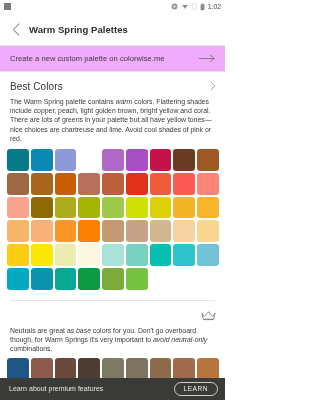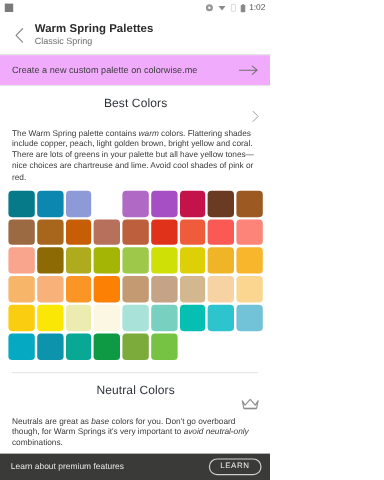--- a/index.html
+++ b/index.html
@@ -29,21 +29,21 @@
     flex: 0 0 32px; height: 32px;
     display: flex; align-items: center;
     padding: 0 10px 0 7px;
     background: #ffffff;
   }
   .back-btn {
     width: 17px; height: 22px; flex: 0 0 17px;
     display: flex; align-items: center; justify-content: center;
     cursor: pointer;
   }
-  .titles { margin-left: 5px; display: flex; flex-direction: column; justify-content: flex-end; }
+  .titles { margin-left: 5px; display: flex; flex-direction: row; justify-content: flex-end; }
   .title-main { font-size: 9.5px; font-weight: bold; color: #2b2b2b; line-height: 11px; letter-spacing: .05px; }
   .title-sub { font-size: 7.5px; color: #6e6e6e; line-height: 10px; }
 
   .divider { height: 1px; background: #e3e3e3; width: 100%; }
 
   
   .promo {
     flex: 0 0 25px; height: 25px;
     display: flex; align-items: center;
     padding: 0 9px 0 10px;
@@ -52,21 +52,20 @@
   }
   .promo-text { font-size: 7.6px; color: #3c3c3c; letter-spacing: .02px; }
   .promo-arrow { margin-left: auto; display: flex; align-items: center; }
 
   
   .body { flex: 1 1 auto; overflow: hidden; position: relative; background: #fff; }
 
   .section-head {
     display: flex; align-items: center;
     padding: 9px 9px 2px 10px;
-    flex-direction: column;
   }
   .section-title { font-size: 10px; color: #30343a; letter-spacing: .1px; }
   .section-act { margin-left: auto; display: flex; align-items: center; justify-content: center; }
 
   .para {
     padding: 3px 7px 0 10px;
     font-size: 6.9px;
     line-height: 9.2px;
     color: #3a3a3a;
     letter-spacing: -0.01px;
@@ -138,21 +137,20 @@
   </div>
 
   <div class="appbar">
     <div class="back-btn">
       <svg width="8" height="13" viewBox="0 0 8 14">
         <path d="M7 1 L1.2 7 L7 13" fill="none" stroke="#8a8a8a" stroke-width="1.1" stroke-linecap="round" stroke-linejoin="round"></path>
       </svg>
     </div>
     <div class="titles">
       <span class="title-main">Warm Spring Palettes</span>
-      <span class="title-sub">Classic Spring</span>
     </div>
   </div>
 
   <div class="divider"></div>
 
   <div class="promo">
     <span class="promo-text">Create a new custom palette on colorwise.me</span>
     <span class="promo-arrow">
       <svg width="17" height="9" viewBox="0 0 20 10">
         <path d="M0.5 5 H17.5 M13.2 1 L18 5 L13.2 9" fill="none" stroke="#6f6f6f" stroke-width="1" stroke-linecap="round" stroke-linejoin="round"></path>
@@ -225,21 +223,20 @@
         <div class="sw" style="background: rgb(14, 147, 172);"></div>
         <div class="sw" style="background: rgb(8, 168, 148);"></div>
         <div class="sw" style="background: rgb(14, 154, 69);"></div>
         <div class="sw" style="background: rgb(124, 171, 60);"></div>
         <div class="sw" style="background: rgb(118, 194, 66);"></div>
       </div>
 
     <div class="sect-divider"></div>
 
     <div class="section-head">
-      <span class="section-title">Neutral Colors</span>
       <span class="section-act">
         <svg width="15" height="11" viewBox="0 0 20 15">
           <path d="M1 4 L4.2 9 L10 2.4 L15.8 9 L19 4 L17.2 12.6 L2.8 12.6 Z" fill="none" stroke="#8d8d8d" stroke-width="1.3" stroke-linejoin="round"></path>
           <rect x="2.8" y="12.2" width="14.4" height="1.6" fill="#8d8d8d"></rect>
         </svg>
       </span>
     </div>
 
     <div class="para"><span>Neutrals are great as </span><i>base</i><span> colors for you. Don't go overboard though, for Warm Springs it's very important to </span><i>avoid neutral-only</i><span> combinations.</span></div>
 

